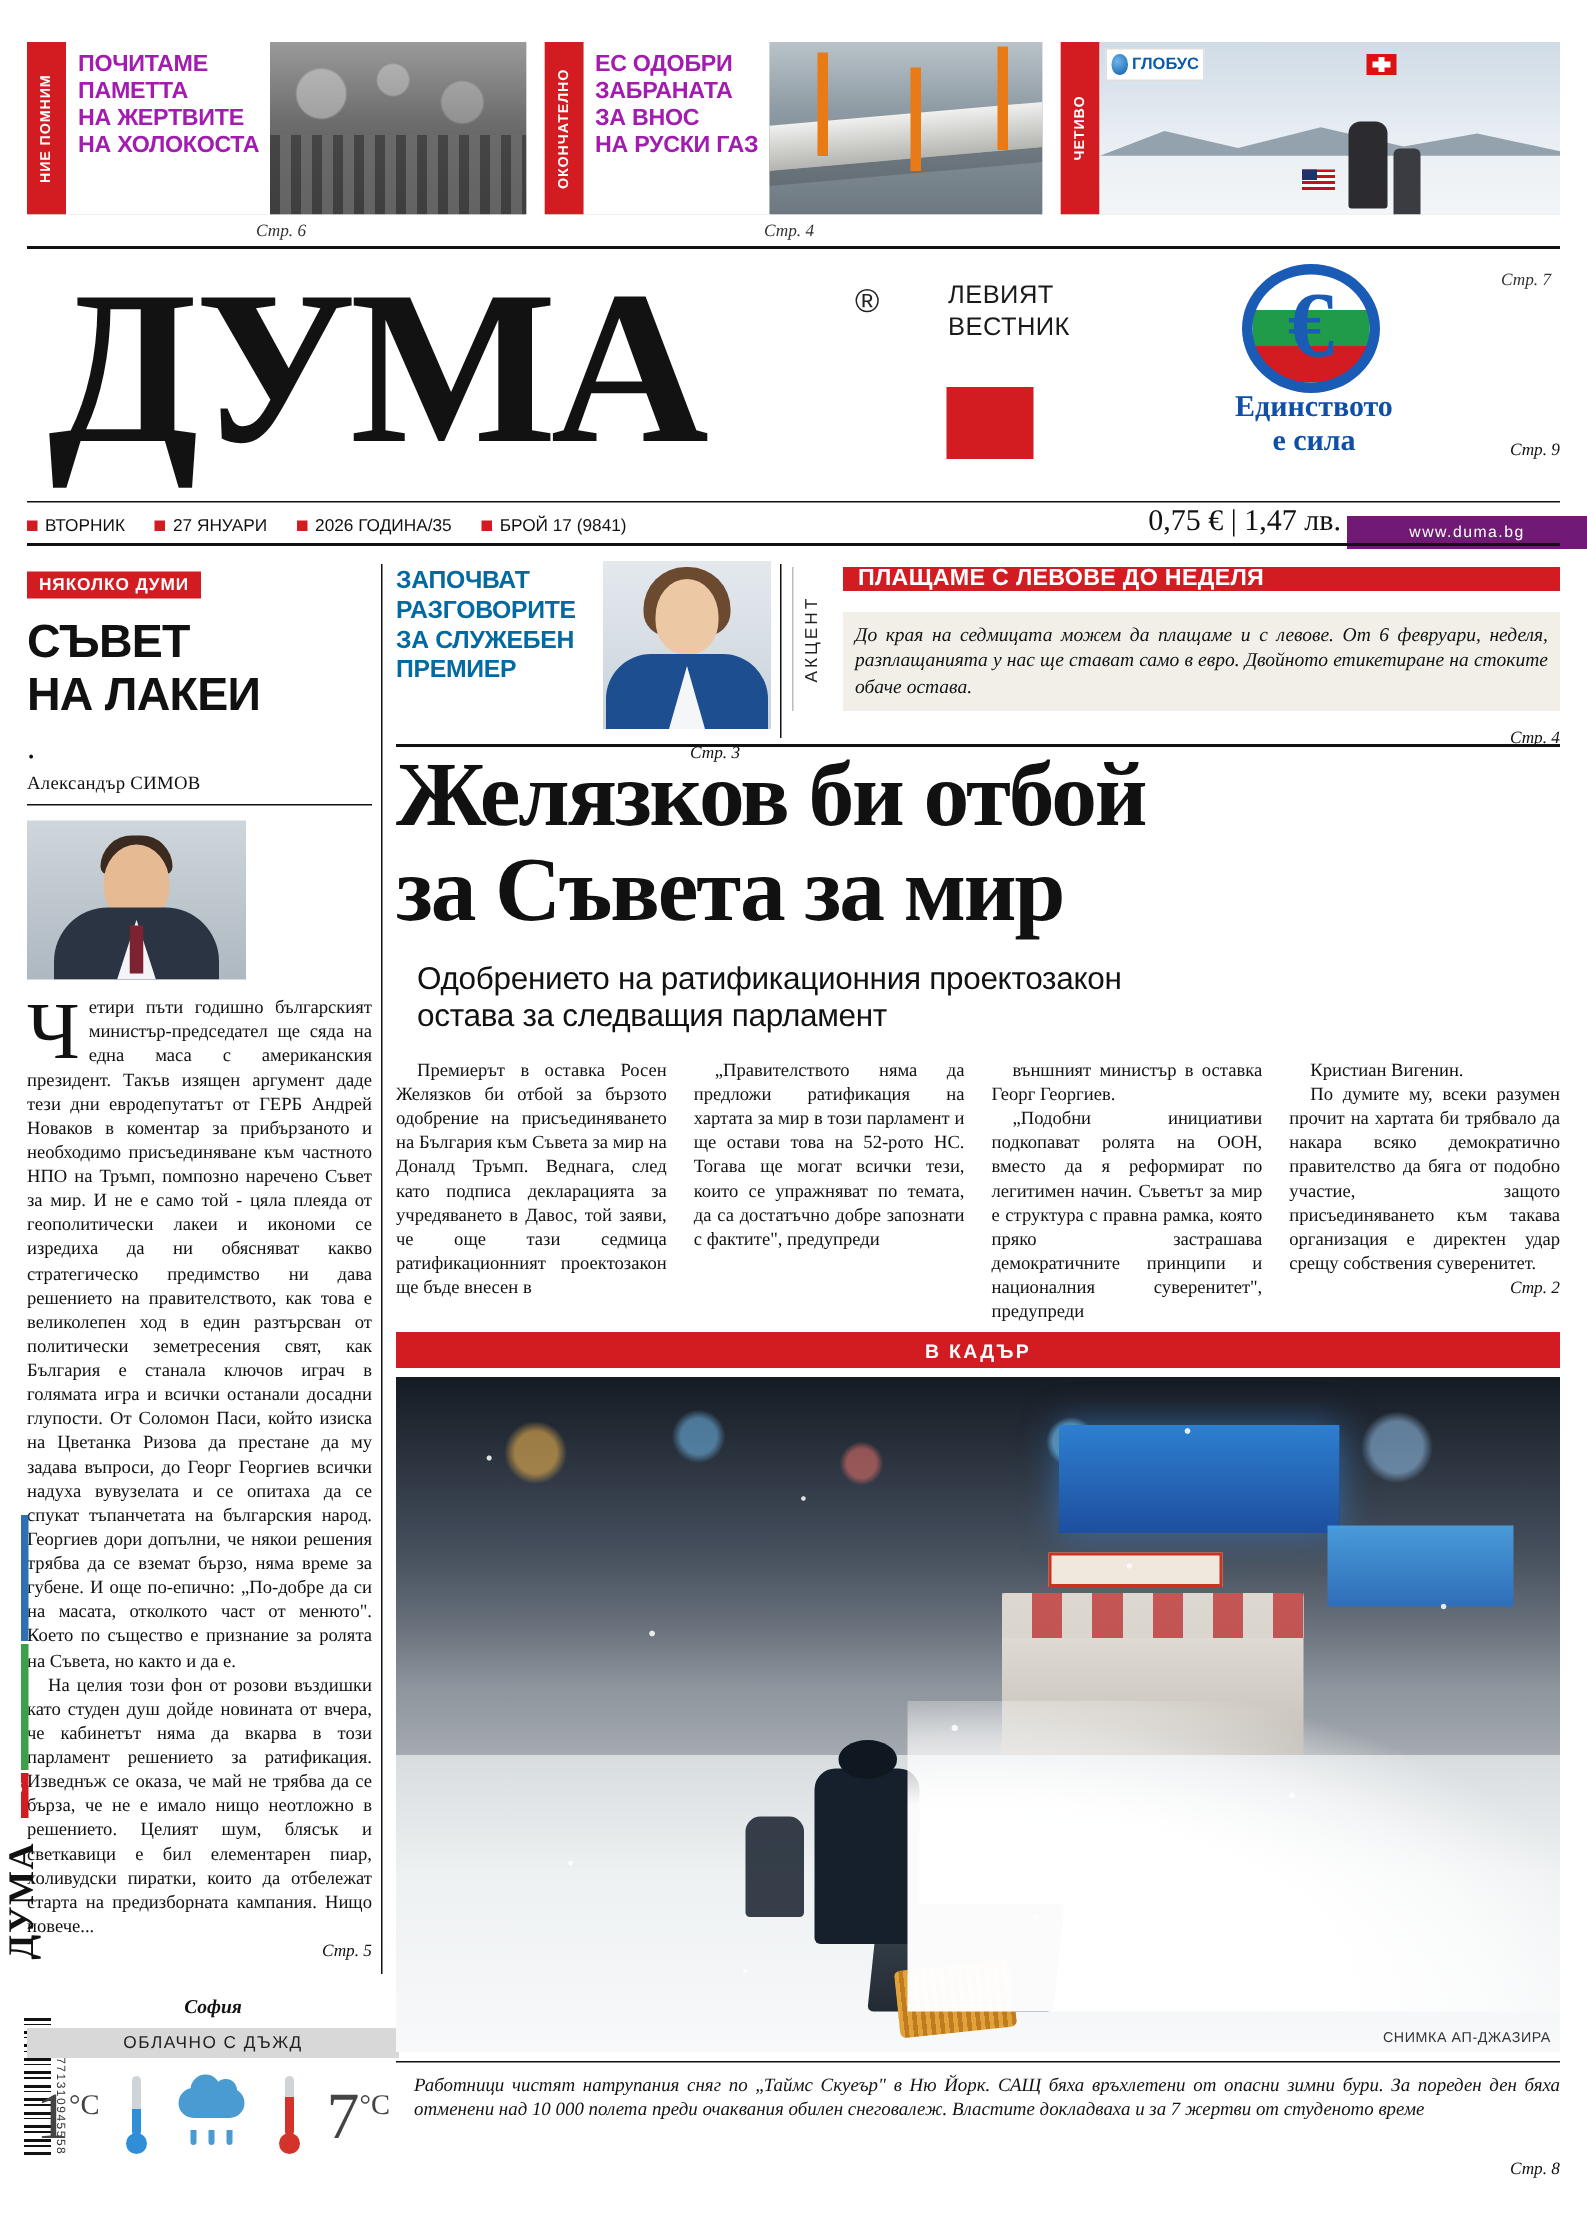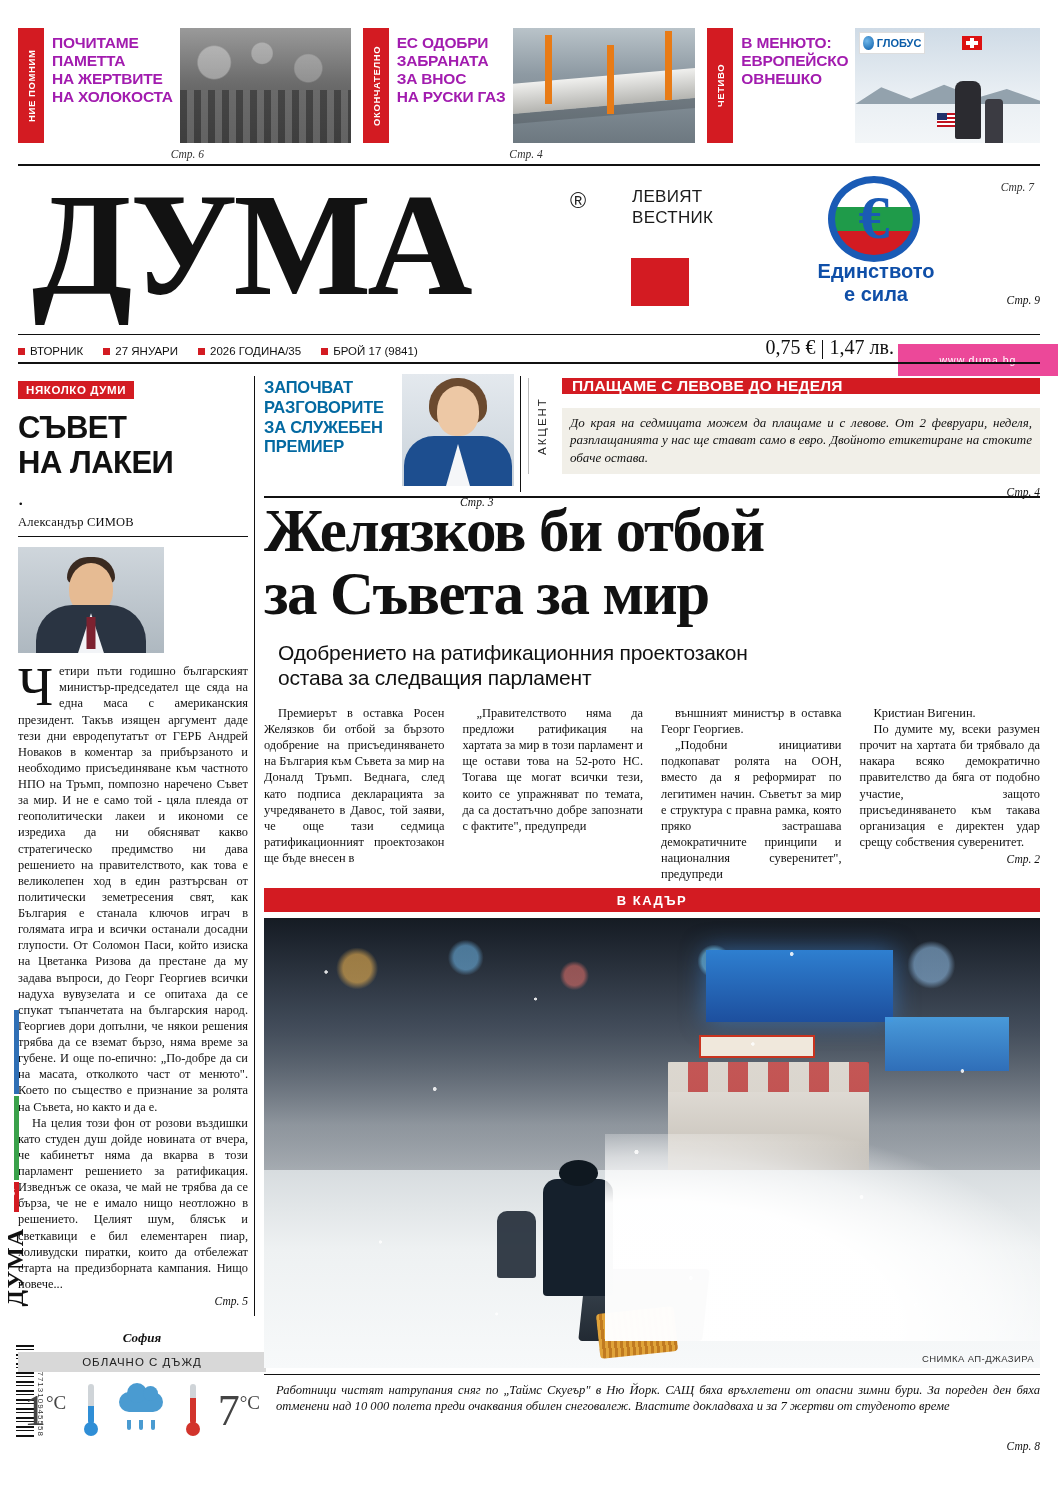--- a/index.html
+++ b/index.html
@@ -132,38 +132,38 @@
     position:absolute; left:62px; top:0; width:92px; height:86px;
     border:7px solid #1a5bb5; border-radius:50%;
     background:linear-gradient(180deg,#ffffff 0 33%,#1f9b4a 33% 66%,#d31b22 66% 100%);
   }
   .euro-sym::after{
     content:"€"; position:absolute; left:50%; top:50%; transform:translate(-50%,-52%);
     font-size:62px; font-weight:bold; color:#1a5bb5; font-family:"Liberation Serif", serif;
   }
   .euro-text {
     position:absolute; left:0; top:84px; width:220px; text-align:center;
-    font-family:Liberation Sans, sans-serif; font-weight:bold; font-size:20px;
+    font-family:Liberation Serif, serif; font-weight:bold; font-size:20px;
     color:#0f4fa8; line-height:1.15; white-space:pre-line;
   }
   .page9 { position:absolute; right:0; top:128px; font-style:italic; font-size:11.5px; }
 
   .infoline {
     position:absolute; left:18px; top:340px; width:1022px; height:22px;
     font-family:"Liberation Sans", sans-serif; font-size:11.5px; color:#111;
     display:flex; align-items:center; gap:20px;
   }
   .infoline .sq { display:inline-block; width:7px; height:7px; background:#d31b22; margin-right:5px; }
   .price {
     position:absolute; right:164px; top:336px;
     font-family:"Liberation Serif", serif; font-size:20px; color:#111;
   }
   .site {
-    position:absolute; right:0; top:344px; width:160px; height:32px;
-    background:#ec4899; color:#fff; font-family:"Liberation Sans", sans-serif;
+    position:absolute; right:0; top:344px; width:160px; height:22px;
+    background:#701a75; color:#fff; font-family:"Liberation Sans", sans-serif;
     font-size:10.5px; letter-spacing:1px; display:flex; align-items:center; justify-content:center;
   }
 
   
   .leftcol { position:absolute; left:18px; top:380px; width:230px; }
   .kicker-red {
     display:inline-block; background:#d31b22; color:#fff;
     font-family:"Liberation Sans", sans-serif; font-weight:bold;
     font-size:11.5px; letter-spacing:.6px; padding:3px 8px;
   }
@@ -466,23 +466,20 @@
       <div class="tag">ОКОНЧАТЕЛНО</div>
       <div class="ttext">ЕС ОДОБРИ
 ЗАБРАНАТА
 ЗА ВНОС
 НА РУСКИ ГАЗ</div>
       <div class="timg img-pipe"></div>
     </div>
 
     <div class="teaser">
       <div class="tag">ЧЕТИВО</div>
-      <div class="ttext">В МЕНЮТО:
-ЕВРОПЕЙСКО
-ОВНЕШКО</div>
       <div class="timg img-winter">
         <div class="globus-badge">
           <span class="gdot"></span>
           <span>ГЛОБУС</span>
         </div>
         <div class="flag-ch"></div>
         <div class="flag-us"></div>
       </div>
     </div>
   </div>
@@ -589,21 +586,21 @@
       <div class="face"></div>
       <div class="jacket"></div>
       <div class="blouse"></div>
     </div>
     <div class="ppage">Стр. 3</div>
   </div>
 
   <div class="accent-box">
     <div class="accent-label">АКЦЕНТ</div>
     <div class="accent-head">ПЛАЩАМЕ С ЛЕВОВЕ ДО НЕДЕЛЯ</div>
-    <div class="accent-body">До края на седмицата можем да плащаме и с левове. От 2 февруари, неделя, разплащанията у нас ще стават само в евро. Двойното етикетиране на стоките обаче остава.</div>
+    <div class="accent-body">До края на седмицата можем да плащаме и с левове. От 6 февруари, неделя, разплащанията у нас ще стават само в евро. Двойното етикетиране на стоките обаче остава.</div>
     <div class="accent-page">Стр. 4</div>
   </div>
 
   <div class="hline" style="left:264px; top:496px; width:776px; height:2px; background:#111;"></div>
 
   <div class="main">
     <h1>Желязков би отбой
 за Съвета за мир</h1>
     <h2>Одобрението на ратификационния проектозакон
 остава за следващия парламент</h2>

